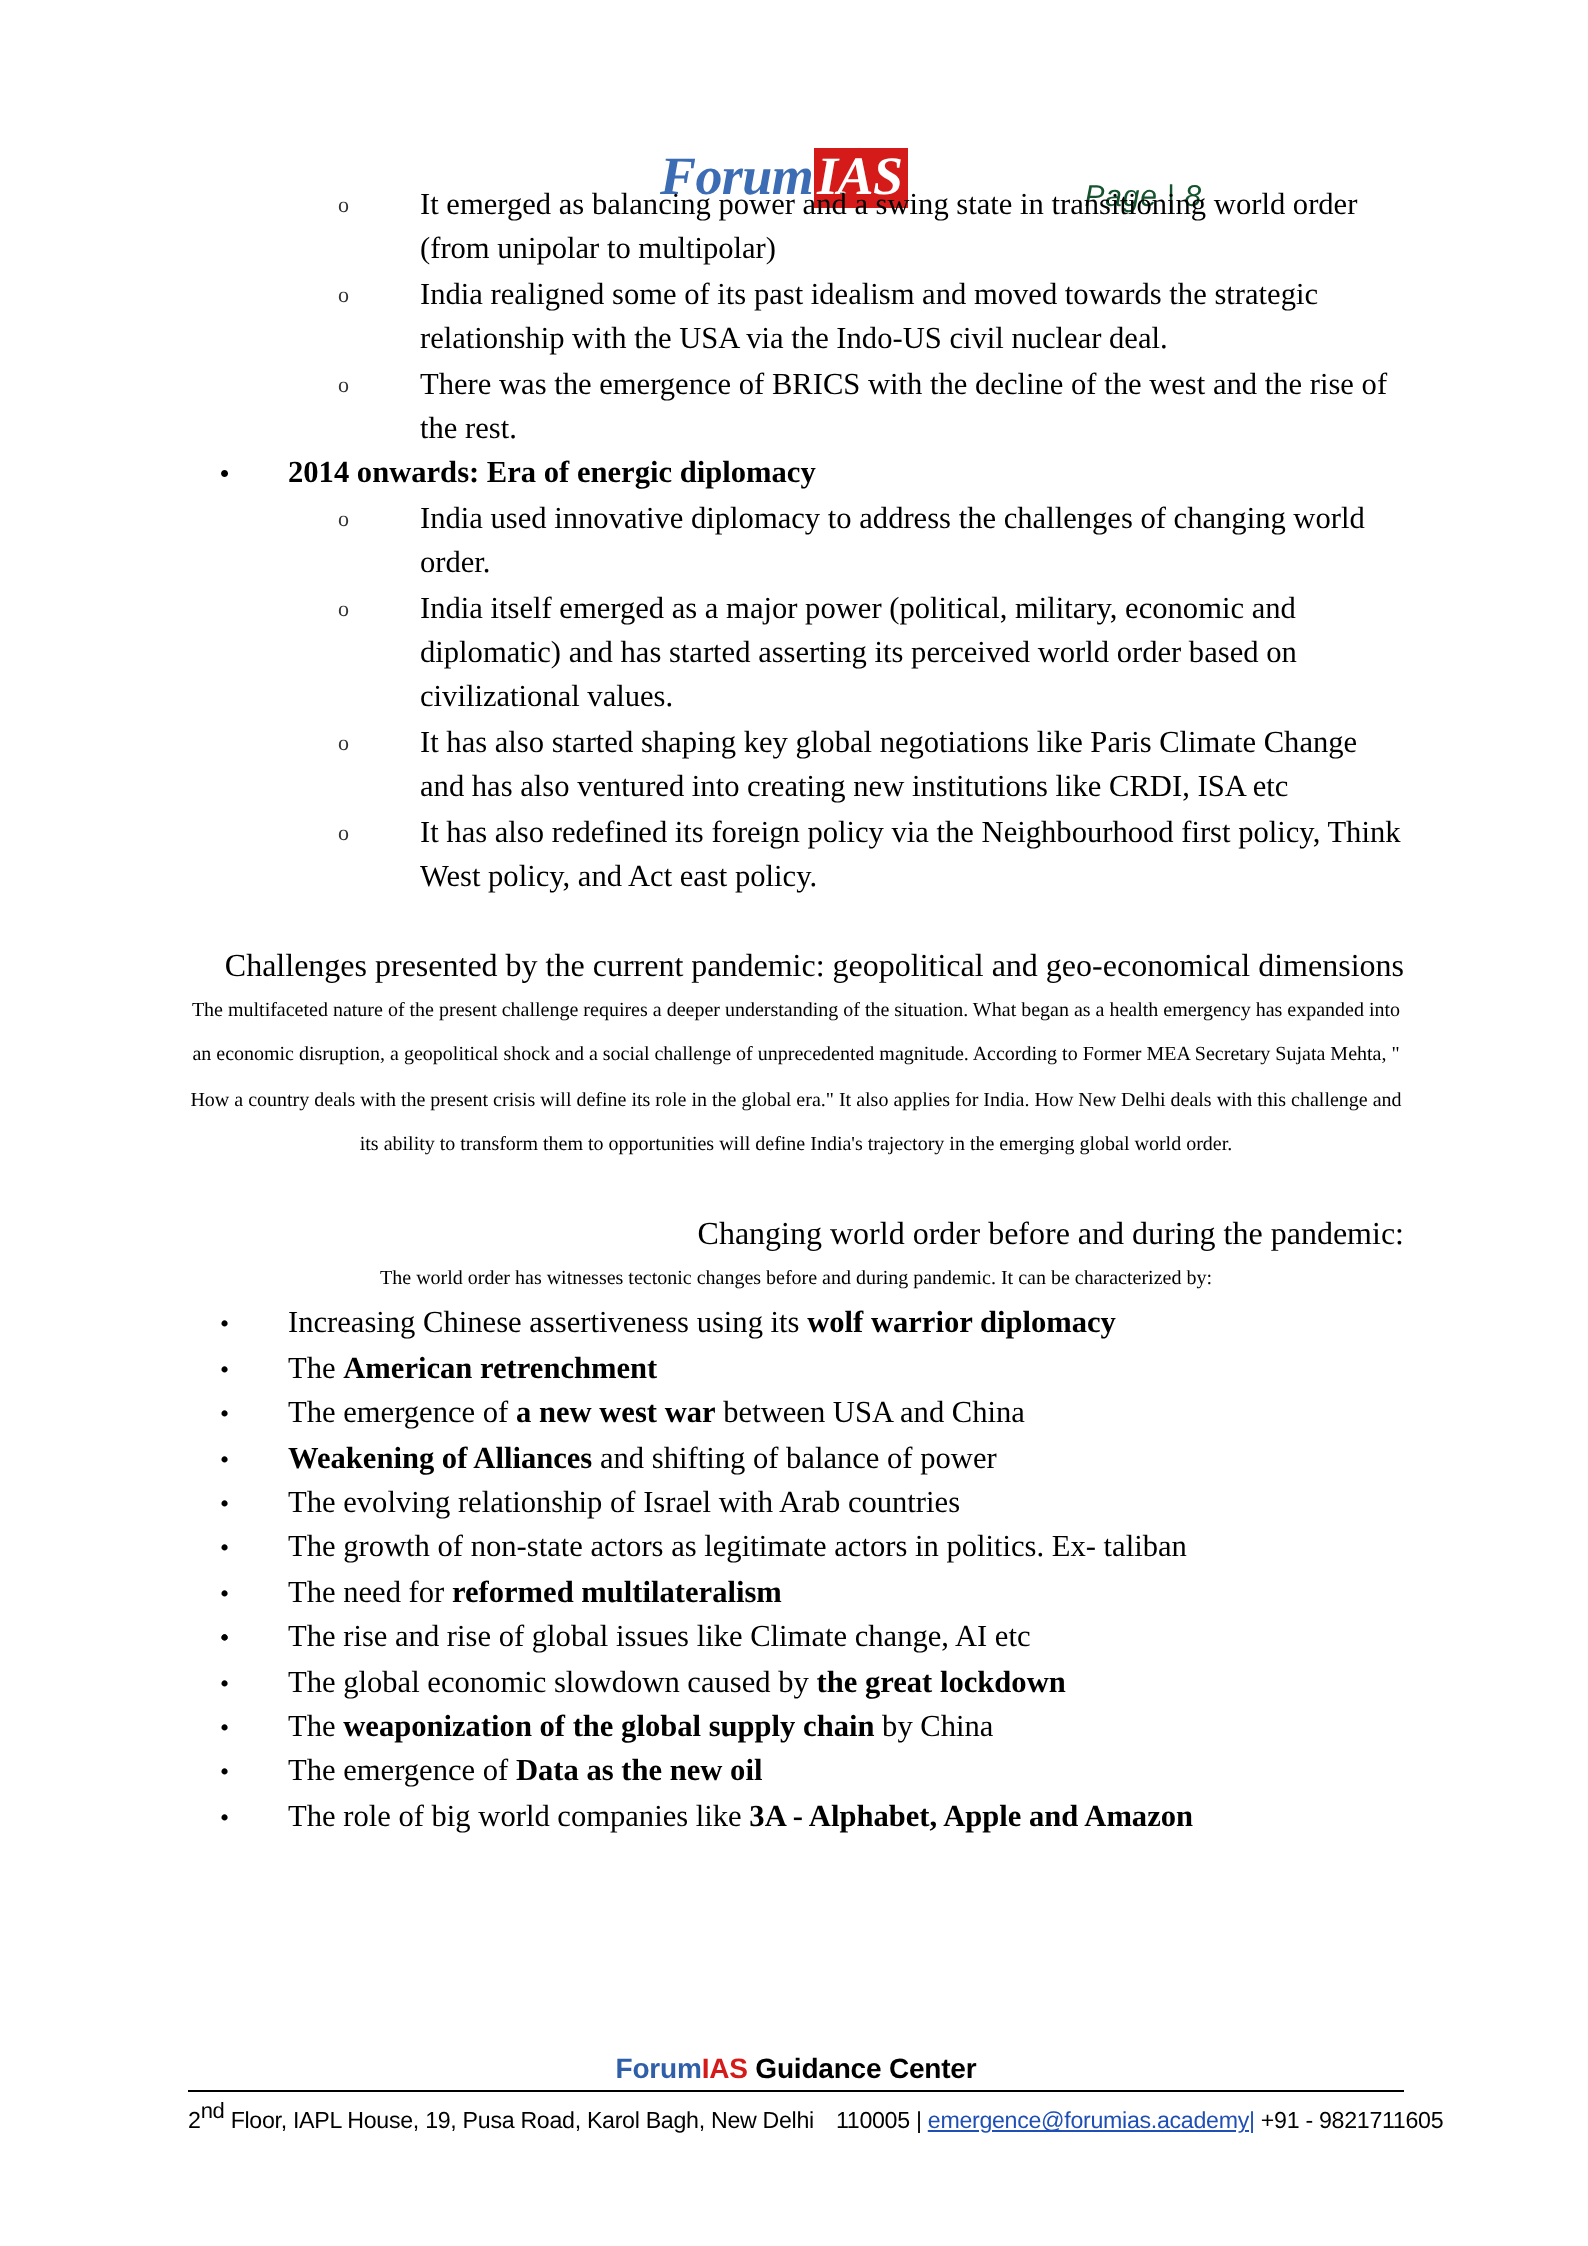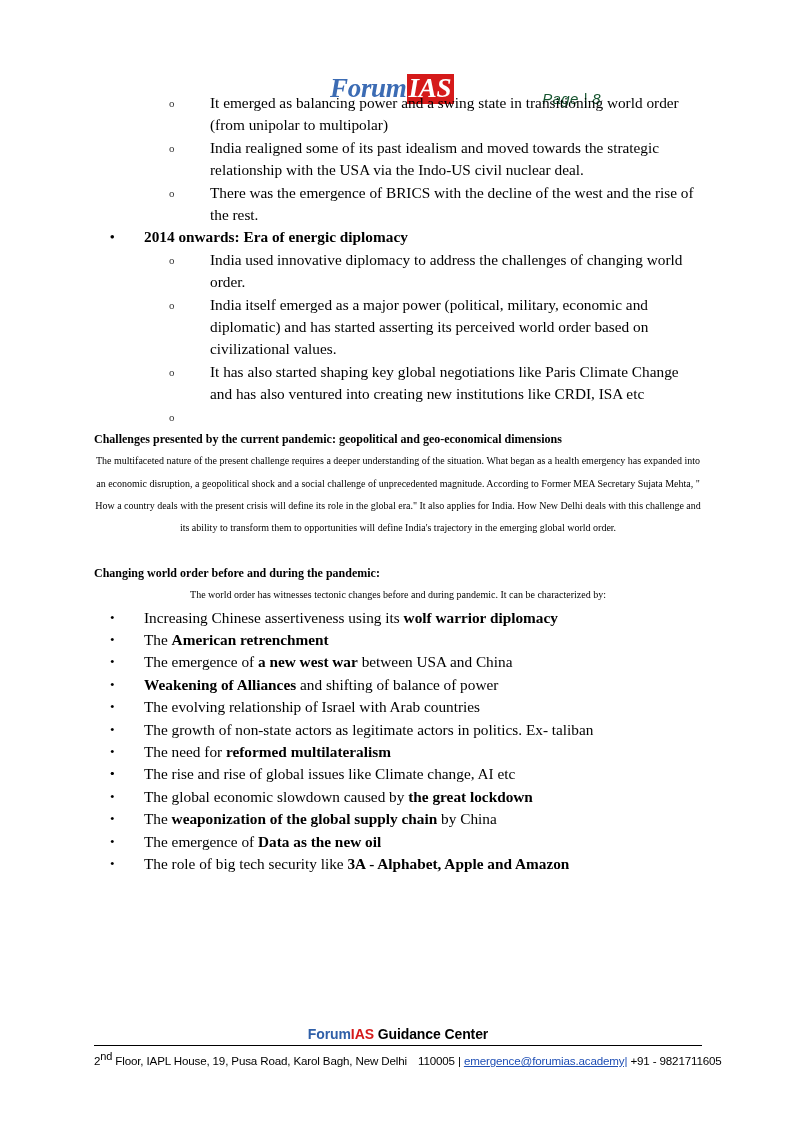--- a/index.html
+++ b/index.html
@@ -124,24 +124,25 @@
     left: 0;
     top: 0;
     font-size: 13px;
     line-height: 22.4px;
   }
 
   .section {
     margin-top: 22px;
   }
   .section-heading {
-    font-size: 12px;
-    line-height: 22.4px;
-    font-weight: bold;
-    margin: 0;
+    font-size: 16px;
+    line-height: 22.4px;
+    font-weight: normal;
+    margin: 0;
+    text-align: right;
   }
   .para {
     font-size: 10px;
     line-height: 22.4px;
     margin: 0;
     text-align: center;
   }
   .b { font-weight: bold; }
 
   
@@ -211,21 +212,21 @@
       <li class="lvl1">
         <span class="bullet-dot">•</span>
         <span>2014 onwards: Era of energic diplomacy</span>
       </li>
     </ul>
 
     <ul class="lvl2-list" id="era-sub-list">
         <li class="lvl2"><span class="bullet-o">o</span><span>India used innovative diplomacy to address the challenges of changing world order.</span></li>
         <li class="lvl2"><span class="bullet-o">o</span><span>India itself emerged as a major power (political, military, economic and diplomatic) and has started asserting its perceived world order based on civilizational values.</span></li>
         <li class="lvl2"><span class="bullet-o">o</span><span>It has also started shaping key global negotiations like Paris Climate Change and has also ventured into creating new institutions like CRDI, ISA etc</span></li>
-        <li class="lvl2"><span class="bullet-o">o</span></li>
+        <li class="lvl2"><span class="bullet-o">o</span><span>It has also redefined its foreign policy via the Neighbourhood first policy, Think West policy, and Act east policy.</span></li>
       </ul>
 
     <div class="section">
       <p class="section-heading">Challenges presented by the current pandemic: geopolitical and geo-economical dimensions</p>
       <p class="para">The multifaceted nature of the present challenge requires a deeper understanding of the situation. What began as a health emergency has expanded into an economic disruption, a geopolitical shock and a social challenge of unprecedented magnitude. According to Former MEA Secretary Sujata Mehta, " How a country deals with the present crisis will define its role in the global era." It also applies for India. How New Delhi deals with this challenge and its ability to transform them to opportunities will define India's trajectory in the emerging global world order.</p>
     </div>
 
     <div class="section">
       <p class="section-heading">Changing world order before and during the pandemic:</p>
       <p class="para">The world order has witnesses tectonic changes before and during pandemic. It can be characterized by:</p>
@@ -235,21 +236,21 @@
           <li class="flat"><span class="bullet-dot">•</span><span><span>The emergence of </span><span class="b">a new west war</span><span> between USA and China</span></span></li>
           <li class="flat"><span class="bullet-dot">•</span><span><span class="b">Weakening of Alliances</span><span> and shifting of balance of power</span></span></li>
           <li class="flat"><span class="bullet-dot">•</span><span><span>The evolving relationship of Israel with Arab countries</span></span></li>
           <li class="flat"><span class="bullet-dot">•</span><span><span>The growth of non-state actors as legitimate actors in politics. Ex- taliban</span></span></li>
           <li class="flat"><span class="bullet-dot">•</span><span><span>The need for </span><span class="b">reformed multilateralism</span></span></li>
           <li class="flat"><span class="bullet-dot">•</span></li>
           <li class="flat"><span class="bullet-dot">•</span><span><span>The rise and rise of global issues like Climate change, AI etc</span></span></li>
           <li class="flat"><span class="bullet-dot">•</span><span><span>The global economic slowdown caused by </span><span class="b">the great lockdown</span></span></li>
           <li class="flat"><span class="bullet-dot">•</span><span><span>The </span><span class="b">weaponization of the global supply chain</span><span> by China</span></span></li>
           <li class="flat"><span class="bullet-dot">•</span><span><span>The emergence of </span><span class="b">Data as the new oil</span></span></li>
-          <li class="flat"><span class="bullet-dot">•</span><span><span>The role of big tech security like </span><span class="b">3A - Alphabet, Apple and Amazon</span></span></li>
+          <li class="flat"><span class="bullet-dot">•</span><span><span>The role of big world companies like </span><span class="b">3A - Alphabet, Apple and Amazon</span></span></li>
         </ul>
     </div>
 
   </div>
 
   <div class="footer">
     <div class="footer-title">
       <span class="f-forum">Forum</span><span class="f-ias">IAS</span><span class="f-gc"> Guidance Center</span>
     </div>
     <hr class="footer-rule">

